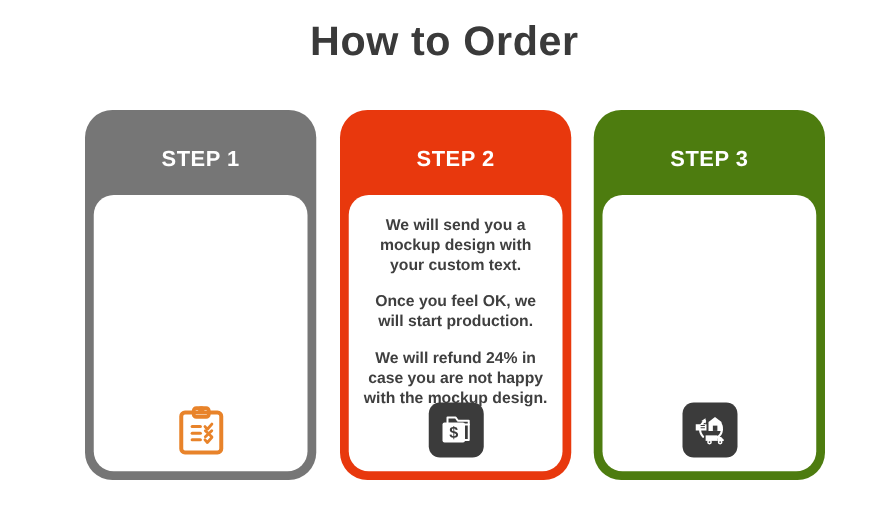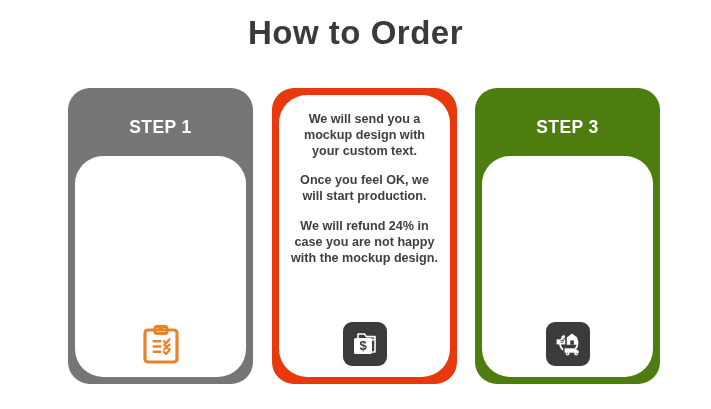--- a/index.html
+++ b/index.html
@@ -66,21 +66,21 @@
     line-height: 1;
     padding-top: 24px;
     padding-bottom: 19px;
   }
 
   .card-body {
     position: relative;
     width: 100%;
     flex: 1;
     background: #ffffff;
-    border-radius: 28px;
+    border-radius: 16px;
     display: flex;
     flex-direction: column;
     align-items: center;
     padding: 10px 11px 0 11px;
     overflow: hidden;
   }
 
   .body-text {
     width: 100%;
     text-align: center;
@@ -142,20 +142,21 @@
           <rect x="12.5" y="27.6" width="9" height="2.4" rx="1.2" fill="#e8832a"></rect>
           <path d="M24 18.3 l1.9 2.1 l3.6 -4.1" fill="none" stroke="#e8832a" stroke-width="2.3" stroke-linecap="round" stroke-linejoin="round"></path>
           <path d="M24.3 21.6 l5.1 4.8 M29.4 21.6 l-5.1 4.8" fill="none" stroke="#e8832a" stroke-width="2.3" stroke-linecap="round"></path>
           <path d="M24 28.9 l1.9 2.1 l3.6 -4.1" fill="none" stroke="#e8832a" stroke-width="2.3" stroke-linecap="round" stroke-linejoin="round"></path>
         </svg>
       </div>
     </div>
   </div>
 
   <div class="card card-2">
+    <div class="card-title">STEP 2</div>
     <div class="card-body">
       <div class="body-text">
         <p>We will send you a mockup design with your custom text.</p>
         <p>Once you feel OK, we will start production.</p>
         <p>We will refund 24% in case you are not happy with the mockup design.</p>
       </div>
       <div class="card-icon">
         <div class="icon-tile">
           <svg width="30" height="30" viewBox="0 0 30 30">
             <path d="M8 5 h6.5 l1.8 2.6 H25 v3 H8 Z" fill="none" stroke="#ffffff" stroke-width="1.6" stroke-linejoin="round"></path>

